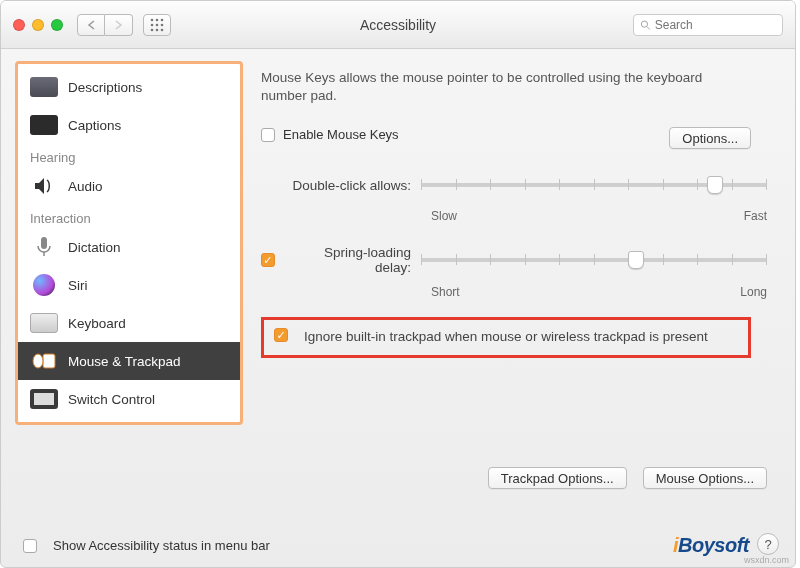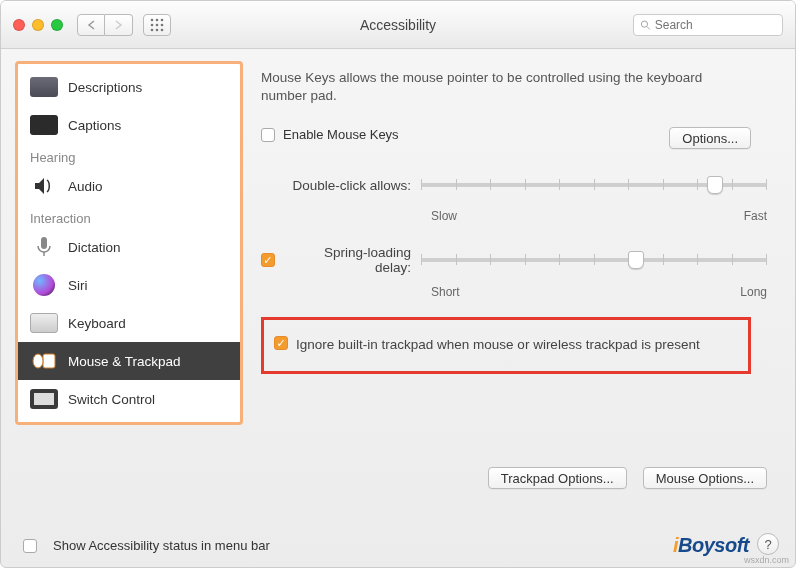--- a/index.html
+++ b/index.html
@@ -35,21 +35,21 @@
   .checkbox.checked::after{content:"✓";color:#fff;font-size:11px;line-height:1}
   .macbtn { height:22px; padding:0 12px; border:1px solid #bbb; border-radius:4px; background:linear-gradient(#fff,#f1f1f1); font-size:13px; color:#333; box-shadow:0 1px 0 rgba(0,0,0,0.04); }
   .slider-row { display:flex; align-items:center; margin-top:22px; }
   .slider-label { width:160px; text-align:right; padding-right:10px; font-size:13.5px; color:#444; }
   .slider { flex:1; position:relative; height:28px; }
   .track { position:absolute; top:12px; left:0; right:0; height:4px; background:#cfcfcf; border-radius:2px; }
   .ticks { position:absolute; top:8px; left:0; right:0; display:flex; justify-content:space-between; }
   .ticks i{width:1px;height:11px;background:#c4c4c4;display:block}
   .thumb { position:absolute; top:5px; width:16px; height:18px; background:#fff; border:1px solid #bbb; border-radius:3px 3px 6px 6px; transform:translateX(-50%); box-shadow:0 1px 1px rgba(0,0,0,0.15);}
   .slider-ends { display:flex; justify-content:space-between; font-size:12px; color:#666; margin-top:10px; padding-left:170px; }
-  .highlight { border:3px solid #e53a2e; padding:16px 10px; margin-top:18px; display:flex; align-items:flex-start; width: 490px; }
+  .highlight { border:3px solid #e53a2e; padding:8px 10px; margin-top:18px; display:flex; align-items:flex-start; gap:8px; width: 490px; }
   .highlight .text { font-size:13.5px; color:#444; line-height:1.35; }
   .footer-btns { position:absolute; bottom:78px; right:28px; display:flex; gap:16px; }
   .bottombar { position:absolute; bottom:14px; left:22px; display:flex; align-items:center; gap:8px; }
   .help { position:absolute; bottom:12px; right:16px; width:22px; height:22px; border:1px solid #bbb; border-radius:50%; background:linear-gradient(#fff,#eee); display:flex;align-items:center;justify-content:center; font-size:13px; color:#555;}
   .brand { position:absolute; bottom:10px; right:46px; font-weight:700; font-style:italic; font-size:20px; color:#174a8c; letter-spacing:-0.5px;text-align:right;}
   .brand .dot{color:#f39c2d}
   .src { position:absolute; bottom:2px; right:6px; font-size:9px; color:#aaa;}
   
   .ico-box{width:28px;height:20px;border-radius:3px}
 </style>

